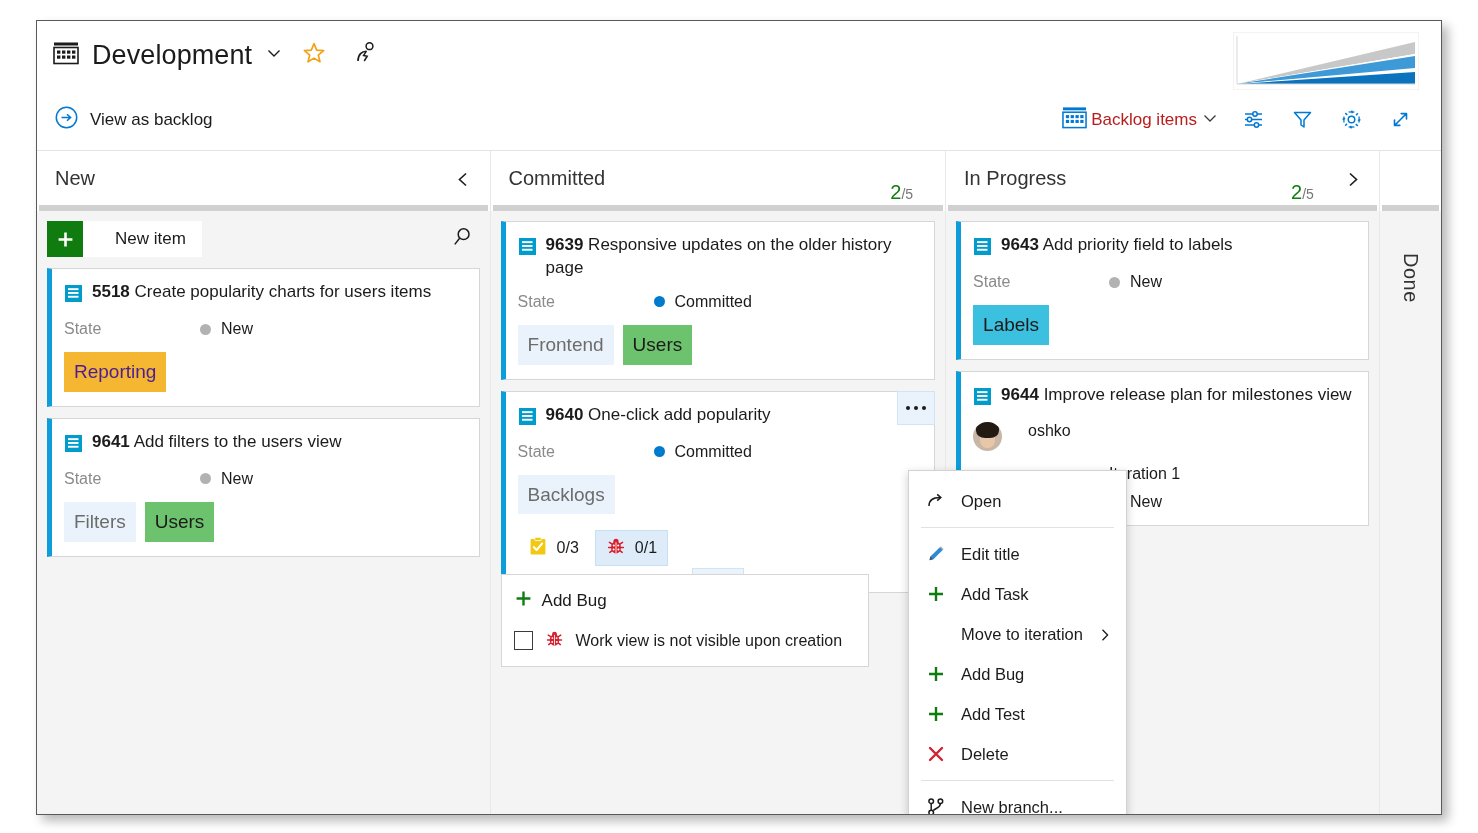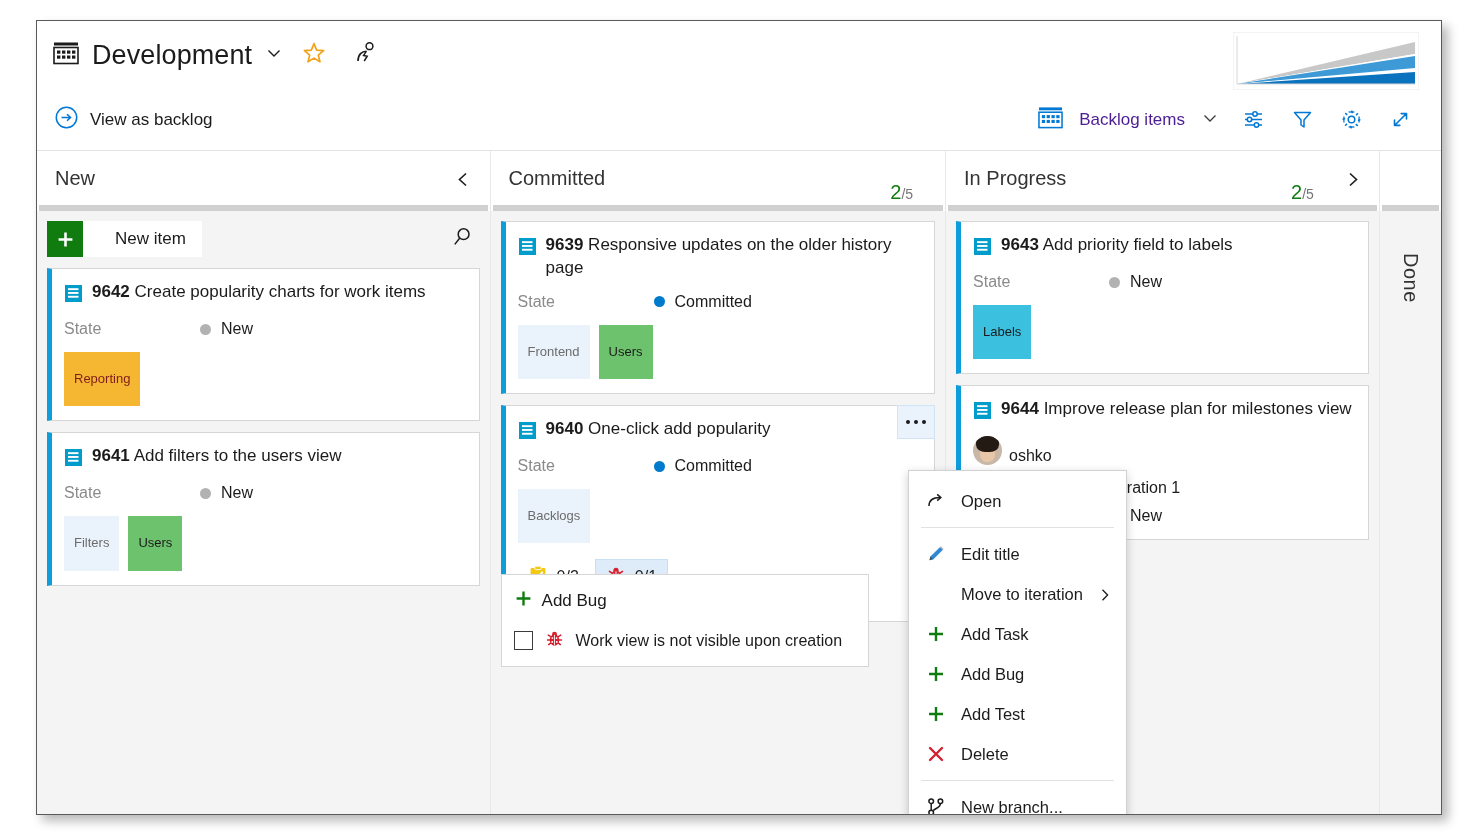--- a/index.html
+++ b/index.html
@@ -50,22 +50,22 @@
   .backlog-link {
     display: flex; align-items: center; gap: 12px;
     color: #1b1b1b; font-size: 17px; cursor: pointer;
   }
   .arrow-circle { width: 23px; height: 23px; flex: none; }
   .cmd-right {
     margin-left: auto;
     display: flex; align-items: center; gap: 0px;
   }
   .cmd-item {
-    display: flex; align-items: center; gap: 16px;
-    padding: 6px 10px; cursor: pointer; color: #4c1d95;
+    display: flex; align-items: center; gap: 4px;
+    padding: 6px 10px; cursor: pointer; color: #b91c1c;
   }
   .cmd-item .lbl { font-size: 17px; white-space: nowrap; }
   .ic { width: 23px; height: 23px; flex: none; display:block; }
   .ic-lg { width: 25px; height: 25px; }
   .cmd-btn { padding: 8px 13px; cursor: pointer; }
 
   
   .board {
     display: flex;
     height: calc(795px - 68px - 62px);
@@ -139,26 +139,26 @@
     margin-top: 13px;
   }
   .field-label { font-size: 16px; color: #8a8a8a; width: 136px; flex: none; }
   .field-value { font-size: 16px; color: #1b1b1b; display: flex; align-items: center; gap: 10px; }
   .dot { width: 11px; height: 11px; border-radius: 50%; flex: none; }
   .dot-new { background: #b2b2b2; }
   .dot-committed { background: #007acc; }
 
   .tags { display: flex; gap: 9px; margin-top: 14px; flex-wrap: wrap; }
   .tag {
-    font-size: 13px; padding: 19px 10px; line-height: 1.25;
+    font-size: 19px; padding: 8px 10px; line-height: 1.25;
     white-space: nowrap;
   }
   .tag-plain { background: #eaf3fb; color: #6c6c6c; }
   .tag-green { background: #6dc36d; color: #1b1b1b; }
-  .tag-amber { background: #f5b731; color: #7f1d1d; }
+  .tag-amber { background: #f5b731; color: #4c1d95; }
   .tag-cyan  { background: #3bc0e0; color: #1b1b1b; }
 
   
   .counters { display: flex; align-items: center; gap: 6px; margin-top: 16px; }
   .counter {
     display: flex; align-items: center; gap: 9px;
     padding: 5px 10px; font-size: 16px; color: #1b1b1b; cursor: pointer;
   }
   .counter.sel { background: #deecf9; border: 1px solid #c7e0f4; }
   .counter-icon { width: 20px; height: 20px; flex: none; }
@@ -189,21 +189,21 @@
     display: flex; align-items: center; gap: 12px;
     margin-top: 16px; font-size: 16px; color: #1b1b1b; cursor: pointer;
   }
   .chkbox {
     width: 19px; height: 19px; border: 1.6px solid #3b3b3b;
     background: #fff; flex: none;
   }
   .bug-sm { width: 19px; height: 19px; flex: none; }
 
   
-  .avatar-row { display: flex; align-items: flex-end; gap: 7px; margin-top: 12px; }
+  .avatar-row { display: flex; align-items: flex-start; gap: 26px; margin-top: 12px; }
   .avatar {
     width: 29px; height: 29px; border-radius: 50%; flex: none;
     overflow: hidden; position: relative; background: #c8b7a6;
   }
   .avatar .hair {
     position: absolute; left: 3px; top: -2px;
     width: 23px; height: 18px; border-radius: 50% 50% 40% 40%;
     background: #241a14;
   }
   .avatar .face {
@@ -439,22 +439,22 @@
               <svg class="wi-icon" viewBox="0 0 19 19">
                 <rect x="1" y="1" width="17" height="17" fill="#009ccc"></rect>
                 <g fill="#ffffff">
                     <rect x="4" y="4.2" width="10.5" height="1.9"></rect>
                     <rect x="4" y="8" width="10.5" height="1.9"></rect>
                     <rect x="4" y="11.8" width="10.5" height="1.9"></rect>
                   </g>
               </svg>
             </span>
             <div class="card-title">
-              <span class="id">9642</span>
-              <span>Create popularity charts for work items</span>
+              <span class="id">5518</span>
+              <span>Create popularity charts for users items</span>
             </div>
           </div>
           <div class="field-row">
             <span class="field-label">State</span>
             <span class="field-value">
               <span class="dot dot-new"></span>
               <span>New</span>
             </span>
           </div>
           <div class="tags">
@@ -764,36 +764,36 @@
         <svg viewBox="0 0 22 22">
           <path d="M4.5 17.2 L5.4 13.6 L15.4 3.8 L18.2 6.6 L8.2 16.4 Z" fill="#2e8ad6"></path>
           <path d="M4.5 17.2 L5.4 13.6 L7.6 15.9 Z" fill="#4a4a4a"></path>
           <path d="M15.4 3.8 L18.2 6.6" stroke="#bcbcbc" stroke-width="1.4"></path>
         </svg>
       </span>
       <span class="txt">Edit title</span>
     </div>
 
     <div class="mi">
+      <span class="mi-icon">
+        <svg viewBox="0 0 22 22">
+            <path d="M11 4 V18 M4 11 H18" stroke="#107c10" stroke-width="2.4"></path>
+          </svg>
+      </span>
+      <span class="txt">Add Task</span>
+    </div>
+
+    <div class="mi">
       <span class="mi-icon"></span>
       <span class="txt">Move to iteration</span>
       <span class="submenu-chev">
         <svg viewBox="0 0 14 14">
             <path d="M4.5 1.8 L9.6 7 L4.5 12.2" fill="none" stroke="#1b1b1b" stroke-width="1.3"></path>
           </svg>
       </span>
-    </div>
-
-    <div class="mi">
-      <span class="mi-icon">
-        <svg viewBox="0 0 22 22">
-            <path d="M11 4 V18 M4 11 H18" stroke="#107c10" stroke-width="2.4"></path>
-          </svg>
-      </span>
-      <span class="txt">Add Task</span>
     </div>
 
     <div class="mi">
       <span class="mi-icon">
         <svg viewBox="0 0 22 22">
             <path d="M11 4 V18 M4 11 H18" stroke="#107c10" stroke-width="2.4"></path>
           </svg>
       </span>
       <span class="txt">Add Bug</span>
     </div>

